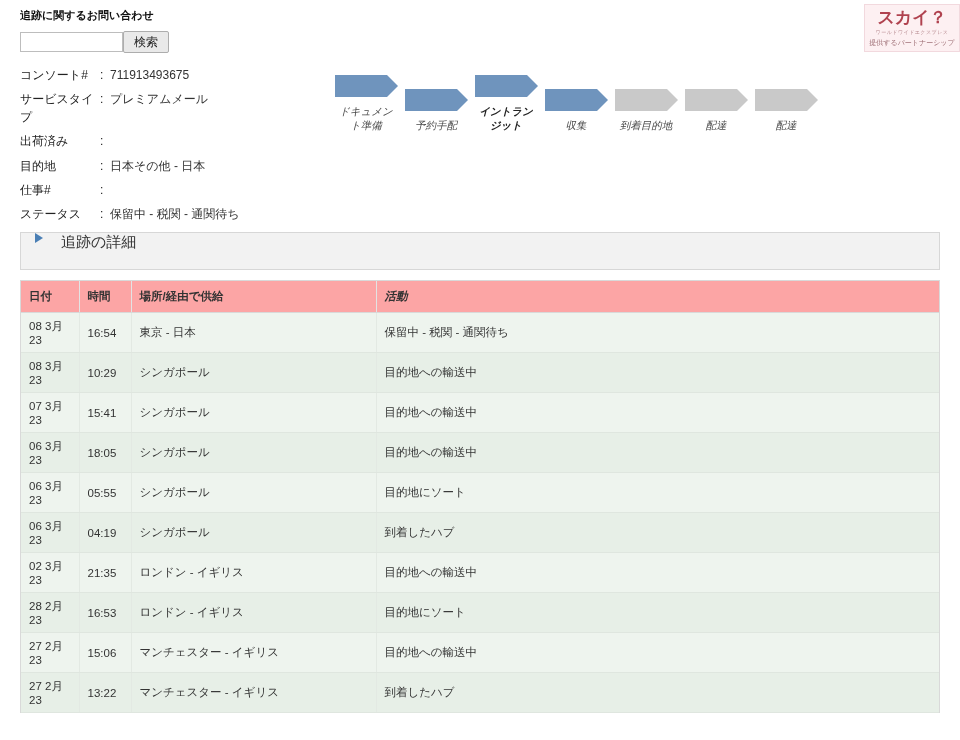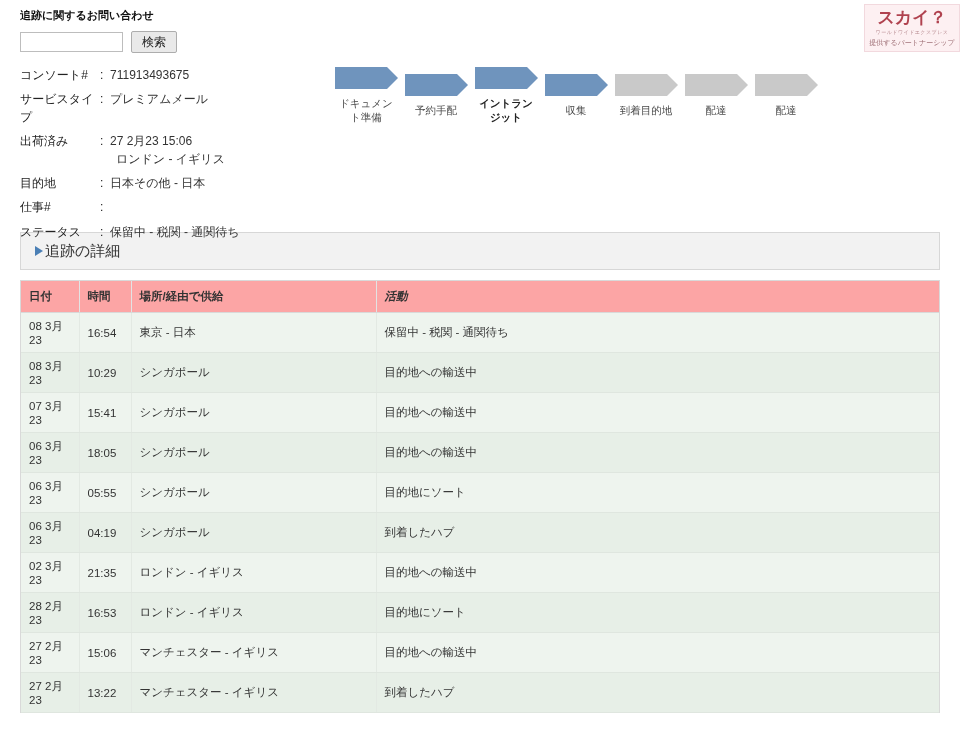--- a/index.html
+++ b/index.html
@@ -39,21 +39,21 @@
   }
   .brand-sub1 {
     font-size: 5px; color: #b78a90; margin-top: 3px; letter-spacing: .5px;
   }
   .brand-sub2 {
     font-size: 7px; color: #9c6b72; margin-top: 3px;
   }
 
   
   .search-row {
-    padding: 0 20px; display: flex; align-items: center; gap: 8px;
+    padding: 0 20px; display: flex; align-items: center; 
     margin-bottom: 14px;
   }
   .search-input {
     width: 103px; height: 20px;
     border: 1px solid #bdbdbd; background: #fff;
     font-size: 12px; padding: 1px 4px;
     font-family: "Liberation Sans", sans-serif;
   }
   .search-btn {
     height: 22px; min-width: 46px;
@@ -68,22 +68,22 @@
   .mid { position: relative; padding: 0 20px; height: 155px; }
   .summary { width: 320px; }
   .srow { display: flex; font-size: 12px; line-height: 1.45; margin-bottom: 7px; }
   .slabel { width: 80px; font-weight: normal; color: #222; flex: 0 0 80px; }
   .scolon { width: 10px; flex: 0 0 10px; color: #222; }
   .sval { color: #333; }
   .sval .sub { display: block; padding-left: 6px; }
 
   
   .progress {
-    position: absolute; left: 335px; top: 0px;
-    display: flex; align-items: center;
+    position: absolute; left: 335px; top: 8px;
+    display: flex; align-items: flex-end; font-style: italic;
   }
   .step { width: 70px; position: relative; }
   .arrow {
     height: 22px; position: relative; margin-bottom: 7px;
   }
   .arrow .body {
     position: absolute; left: 0; top: 0;
     width: 52px; height: 22px;
   }
   .arrow .tip {
@@ -102,21 +102,21 @@
     line-height: 1.35; text-align: center;
   }
   .step.current .step-label { font-weight: bold; color: #222; }
 
   
   .details-bar {
     margin: 10px 20px 0 20px;
     height: 38px;
     background: #f2f2f2;
     border: 1px solid #d7d7d7;
-    display: flex; align-items: center; gap: 2px;
+    display: flex; gap: 18px;
     padding: 0 14px;
   }
   .tri {
     width: 0; height: 0;
     border-top: 5px solid transparent;
     border-bottom: 5px solid transparent;
     border-left: 8px solid #4a7fb5;
   }
   .details-title { font-size: 15px; color: #333; }
 
@@ -180,24 +180,20 @@
 
       <div class="srow">
         <div class="slabel">サービスタイプ</div>
         <div class="scolon">:</div>
         <div class="sval">プレミアムメール</div>
       </div>
 
       <div class="srow">
         <div class="slabel">出荷済み</div>
         <div class="scolon">:</div>
-        <div class="sval">
-          <span>27 2月23 15:06</span>
-          <span class="sub">ロンドン - イギリス</span>
-        </div>
       </div>
 
       <div class="srow">
         <div class="slabel">目的地</div>
         <div class="scolon">:</div>
         <div class="sval">日本その他 - 日本</div>
       </div>
 
       <div class="srow">
         <div class="slabel">仕事#</div>

